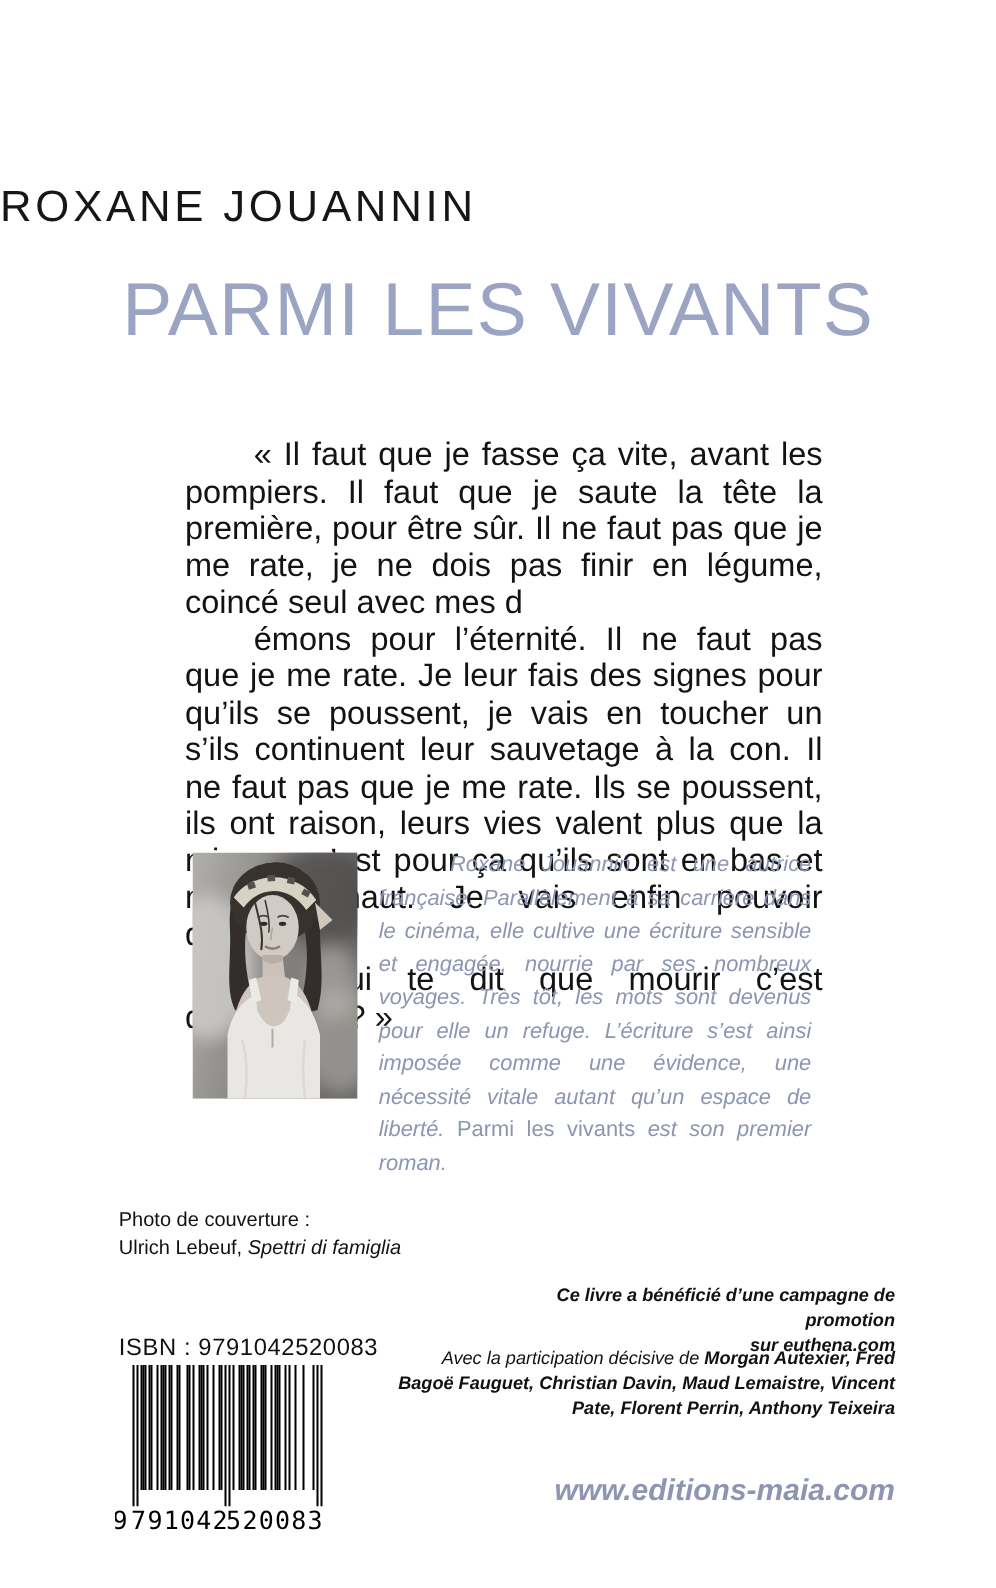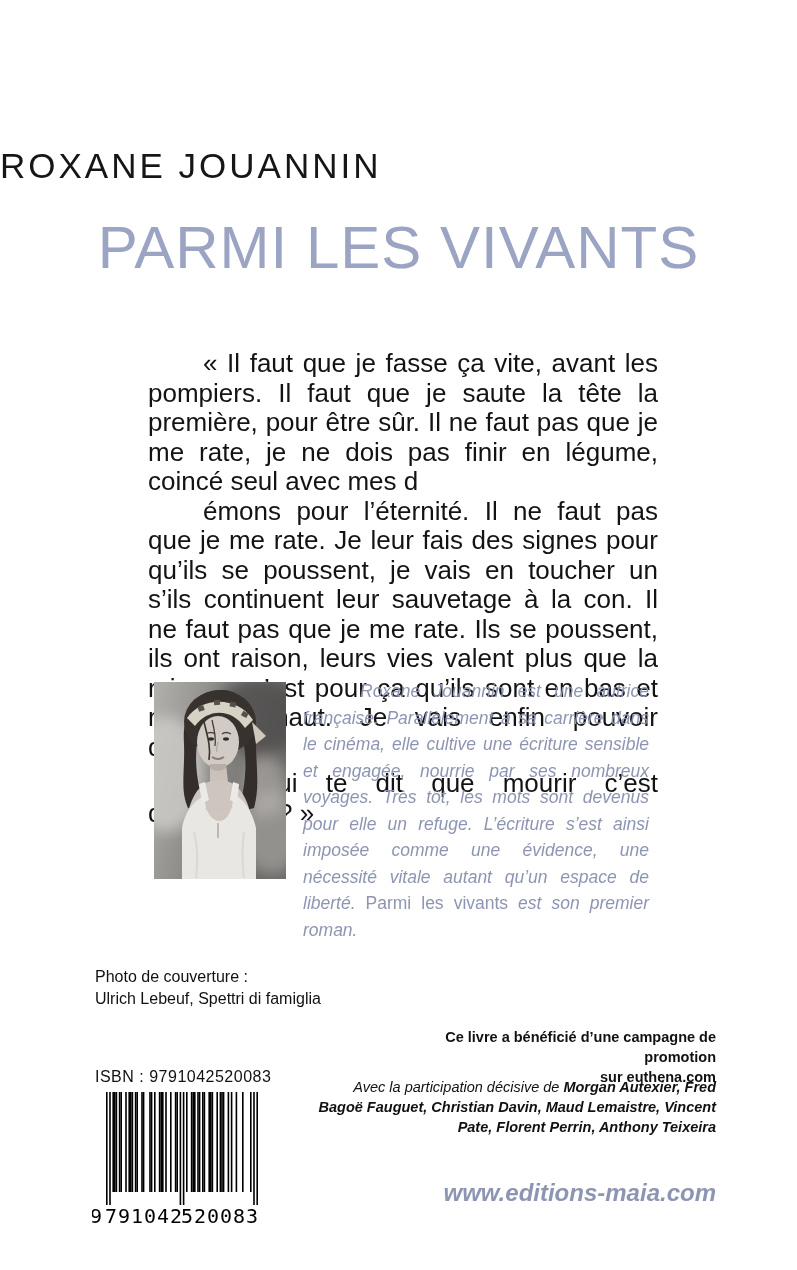--- a/index.html
+++ b/index.html
@@ -30,28 +30,28 @@
   .author-photo{top:682px;left:154px;width:132px;height:197px;}
   .author-photo svg{display:block;}
   .bio-text{
     top:678px;left:303px;width:346px;
     font-size:17.5px;line-height:26.5px;text-align:justify;text-indent:57px;
     font-style:italic;color:#8d95b2;
   }
   .bio-text .roman{font-style:normal;}
   
   .photo-credit{top:966px;left:95px;font-size:16px;line-height:22px;color:#111;}
-  .photo-credit .it{text-align:right;}
+  .photo-credit .it{font-style:italic;text-align:right;}
   
   .promo{
     top:1027px;right:81px;width:340px;text-align:right;
-    font-size:14.5px;line-height:20px;font-weight:bold;color:#111;
-  }
-  
-  .isbn-label{top:1068px;left:95px;font-size:16px;letter-spacing:0.5px;color:#111;}
+    font-size:14.5px;line-height:20px;font-style:italic;font-weight:bold;color:#111;
+  }
+  
+  .isbn-label{top:1068px;left:95px;font-size:19px;letter-spacing:0.5px;color:#111;}
   
   .participation{
     top:1077px;right:81px;width:400px;text-align:right;
     font-size:14.5px;line-height:20px;font-style:italic;color:#111;
   }
   .participation .names{font-weight:bold;}
   
   .barcode{top:1092px;left:92px;width:176px;height:134px;}
   
   .footer-right{

